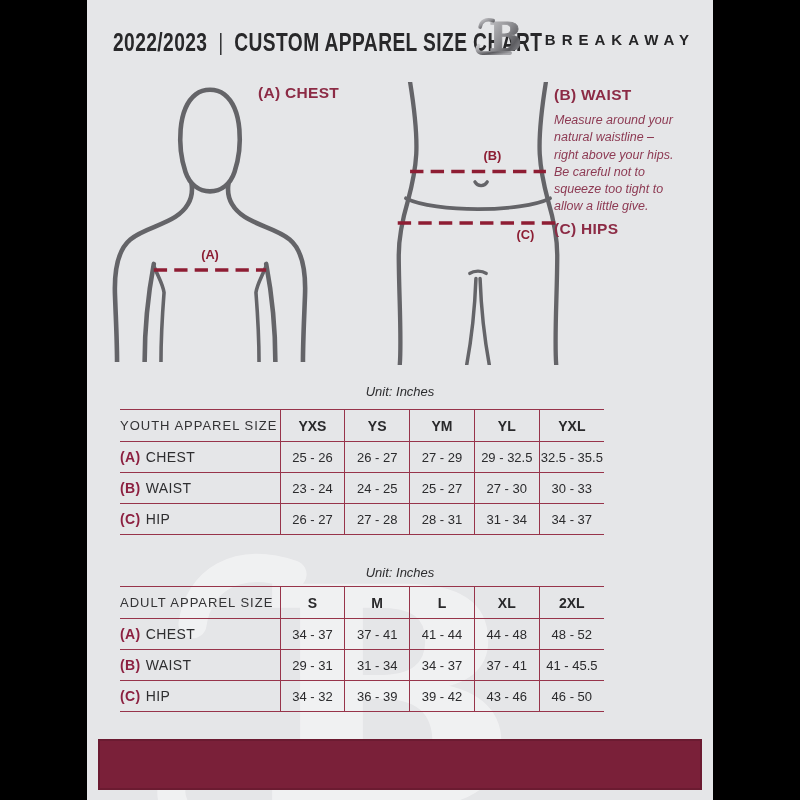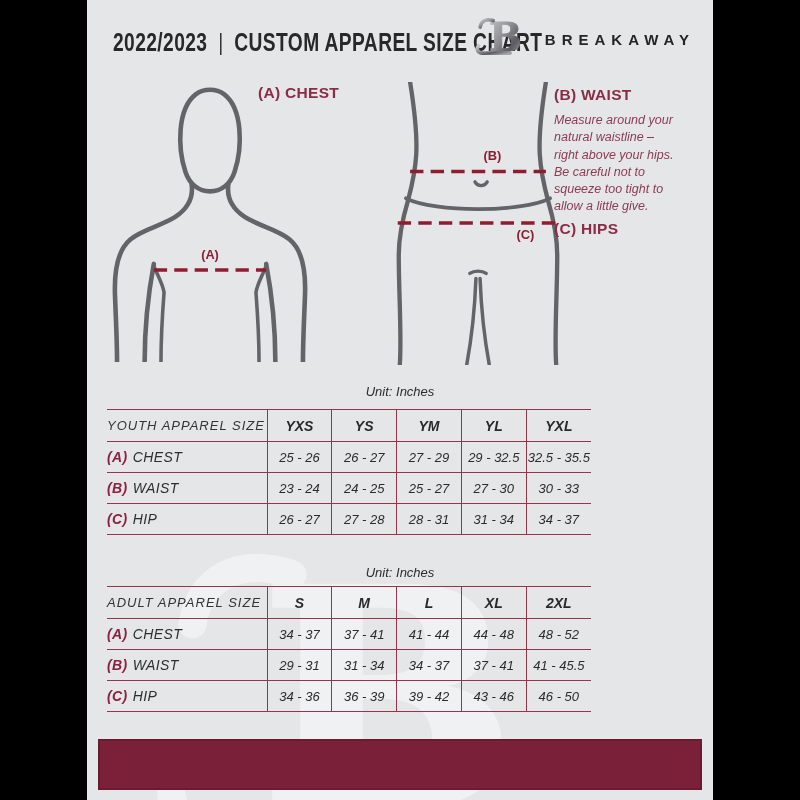--- a/index.html
+++ b/index.html
@@ -26,22 +26,22 @@
 
   .figure{position:absolute;}
   #torsoFig{left:20px;top:76px;}
   #waistFig{left:298px;top:82px;}
 
   
   .tbl-title{position:absolute;width:100%;text-align:center;font-weight:bold;
              font-size:14.5px;color:#2d2d2f;letter-spacing:.3px;}
   .tbl-unit{position:absolute;width:100%;text-align:center;font-style:italic;
             font-size:13px;color:#2d2d2f;}
-  table.size{position:absolute;left:20px;width:484px;border-collapse:collapse;
-             table-layout:fixed;border-top:1.5px solid #97344a;z-index:2;font-style:italic;}
+  table.size{position:absolute;left:33px;width:484px;border-collapse:collapse;
+             table-layout:fixed;border-top:1.5px solid #97344a;z-index:2;}
   table.size col.c0{width:160px;}
   table.size tr{border-bottom:1.5px solid #97344a;height:31px;}
   table.size thead tr{height:32px;}
   table.size th,table.size td{padding:0;border:none;background:transparent;}
   table.size th:not(:first-child),table.size td:not(:first-child){border-left:1.5px solid #97344a;}
   th.lbl{font-weight:400;font-size:13px;letter-spacing:1px;color:#333335;text-align:left;padding-left:14px;}
   th.sz{font-weight:bold;font-size:14px;color:#29292b;text-align:center;}
   td.val{font-size:13px;color:#2b2b2d;text-align:center;}
   td.rowlbl{font-size:14px;color:#2e2e30;text-align:left;padding-left:14px;letter-spacing:.4px;}
   td.rowlbl .key{font-weight:bold;color:#8c2040;margin-right:5px;}
@@ -214,21 +214,21 @@
           <tr>
             <td class="rowlbl"><span class="key">(B)</span>WAIST</td>
             <td class="val">29 - 31</td>
             <td class="val">31 - 34</td>
             <td class="val">34 - 37</td>
             <td class="val">37 - 41</td>
             <td class="val">41 - 45.5</td>
           </tr>
           <tr>
             <td class="rowlbl"><span class="key">(C)</span>HIP</td>
-            <td class="val">34 - 36</td>
+            <td class="val">34 - 32</td>
             <td class="val">36 - 39</td>
             <td class="val">39 - 42</td>
             <td class="val">43 - 46</td>
             <td class="val">46 - 50</td>
           </tr>
         </tbody>
       </table>
 
     <div class="footer-bar"></div>
   </div>

